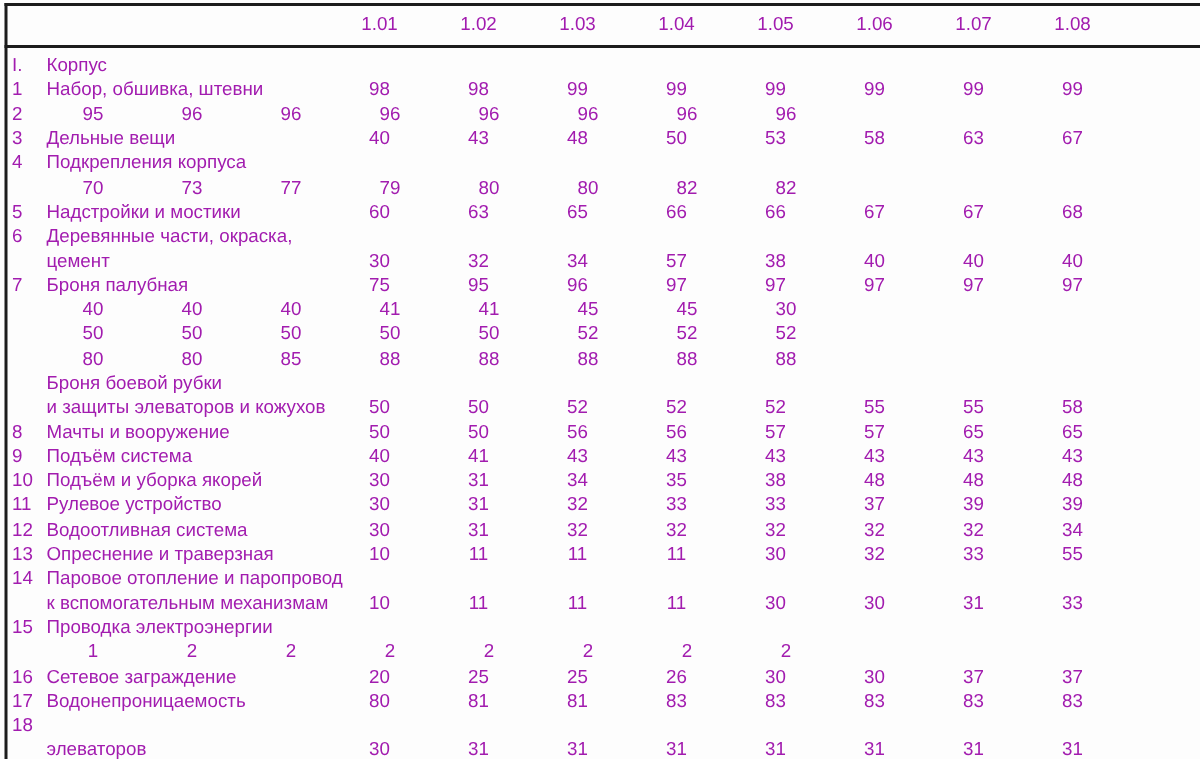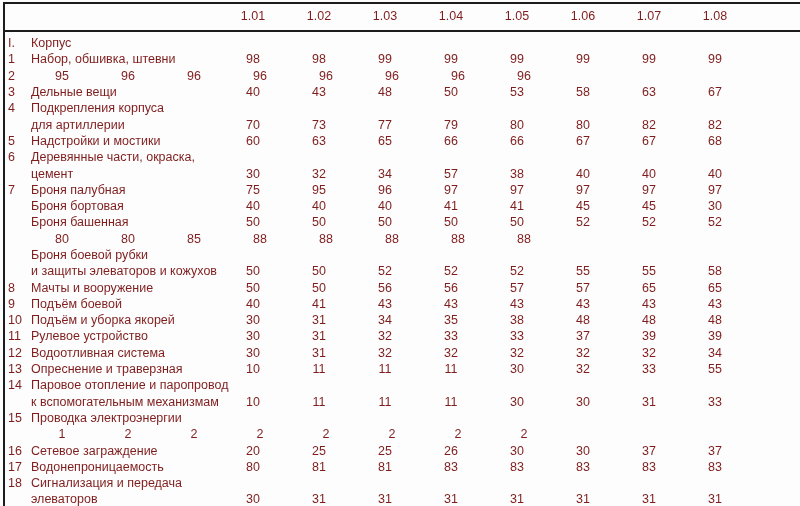--- a/index.html
+++ b/index.html
@@ -1,20 +1,20 @@
 <!DOCTYPE html>
 <html><head>
 <meta charset="utf-8">
 <style>
   html,body{margin:0;padding:0;}
   .page{
     position:relative;
     width:800px;height:506px;
     background:#fdfdfd;
-    color:#7f1d1d;
+    color:#a21caf;
     font-family:"Liberation Sans", sans-serif;
     font-size:12.5px;
     overflow:hidden;
   }
   .rule{position:absolute;background:#1c1c1c;}
   .rule-top{top:2px;left:3px;width:797px;height:2px;}
   .rule-headsep{top:30px;left:3px;width:797px;height:2px;}
   .rule-left{top:2px;left:3px;width:2px;height:504px;}
   .header-row{
     position:absolute;top:2px;left:5px;right:0;height:28px;
@@ -108,21 +108,20 @@
         <span class="c-val"></span>
         <span class="c-val"></span>
         <span class="c-val"></span>
         <span class="c-val"></span>
         <span class="c-val"></span>
         <span class="c-val"></span>
         <span class="c-val"></span>
       </div>
       <div class="line">
         <span class="c-num"></span>
-        <span class="c-label">для артиллерии</span>
         <span class="c-val">70</span>
         <span class="c-val">73</span>
         <span class="c-val">77</span>
         <span class="c-val">79</span>
         <span class="c-val">80</span>
         <span class="c-val">80</span>
         <span class="c-val">82</span>
         <span class="c-val">82</span>
       </div>
       <div class="line">
@@ -168,33 +167,31 @@
         <span class="c-val">95</span>
         <span class="c-val">96</span>
         <span class="c-val">97</span>
         <span class="c-val">97</span>
         <span class="c-val">97</span>
         <span class="c-val">97</span>
         <span class="c-val">97</span>
       </div>
       <div class="line">
         <span class="c-num"></span>
-        <span class="c-label">Броня бортовая</span>
         <span class="c-val">40</span>
         <span class="c-val">40</span>
         <span class="c-val">40</span>
         <span class="c-val">41</span>
         <span class="c-val">41</span>
         <span class="c-val">45</span>
         <span class="c-val">45</span>
         <span class="c-val">30</span>
       </div>
       <div class="line">
         <span class="c-num"></span>
-        <span class="c-label">Броня башенная</span>
         <span class="c-val">50</span>
         <span class="c-val">50</span>
         <span class="c-val">50</span>
         <span class="c-val">50</span>
         <span class="c-val">50</span>
         <span class="c-val">52</span>
         <span class="c-val">52</span>
         <span class="c-val">52</span>
       </div>
       <div class="line">
@@ -239,21 +236,21 @@
         <span class="c-val">50</span>
         <span class="c-val">56</span>
         <span class="c-val">56</span>
         <span class="c-val">57</span>
         <span class="c-val">57</span>
         <span class="c-val">65</span>
         <span class="c-val">65</span>
       </div>
       <div class="line">
         <span class="c-num">9</span>
-        <span class="c-label">Подъём боевой</span>
+        <span class="c-label">Подъём система</span>
         <span class="c-val">40</span>
         <span class="c-val">41</span>
         <span class="c-val">43</span>
         <span class="c-val">43</span>
         <span class="c-val">43</span>
         <span class="c-val">43</span>
         <span class="c-val">43</span>
         <span class="c-val">43</span>
       </div>
       <div class="line">
@@ -370,21 +367,20 @@
         <span class="c-val">81</span>
         <span class="c-val">81</span>
         <span class="c-val">83</span>
         <span class="c-val">83</span>
         <span class="c-val">83</span>
         <span class="c-val">83</span>
         <span class="c-val">83</span>
       </div>
       <div class="line">
         <span class="c-num">18</span>
-        <span class="c-label">Сигнализация и передача</span>
         <span class="c-val"></span>
         <span class="c-val"></span>
         <span class="c-val"></span>
         <span class="c-val"></span>
         <span class="c-val"></span>
         <span class="c-val"></span>
         <span class="c-val"></span>
         <span class="c-val"></span>
       </div>
       <div class="line">

